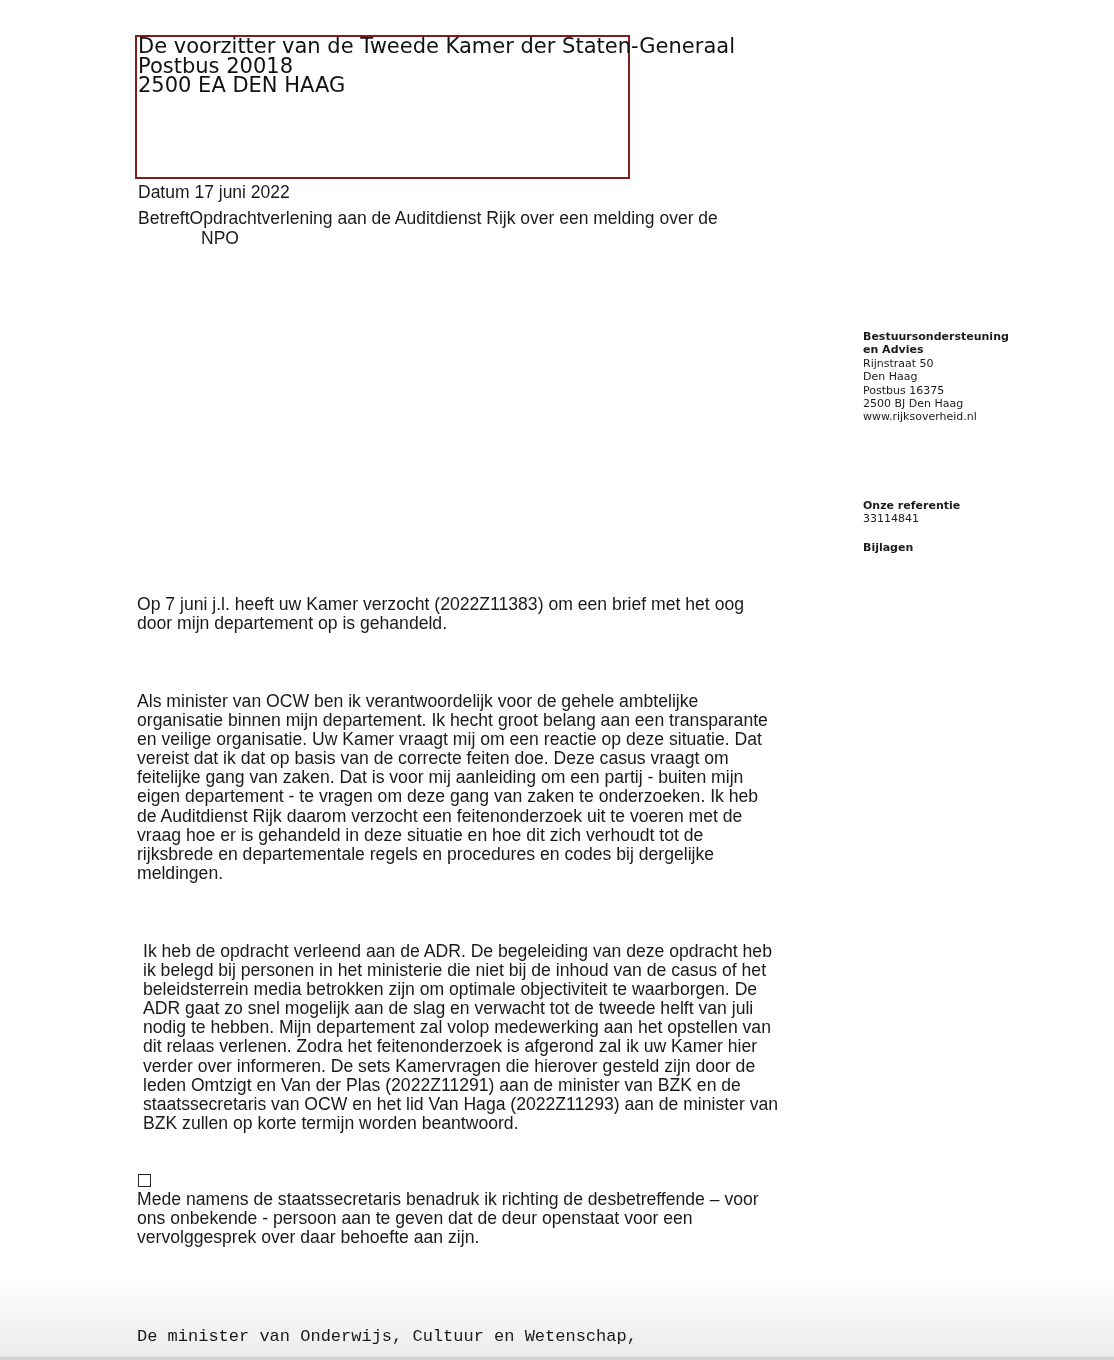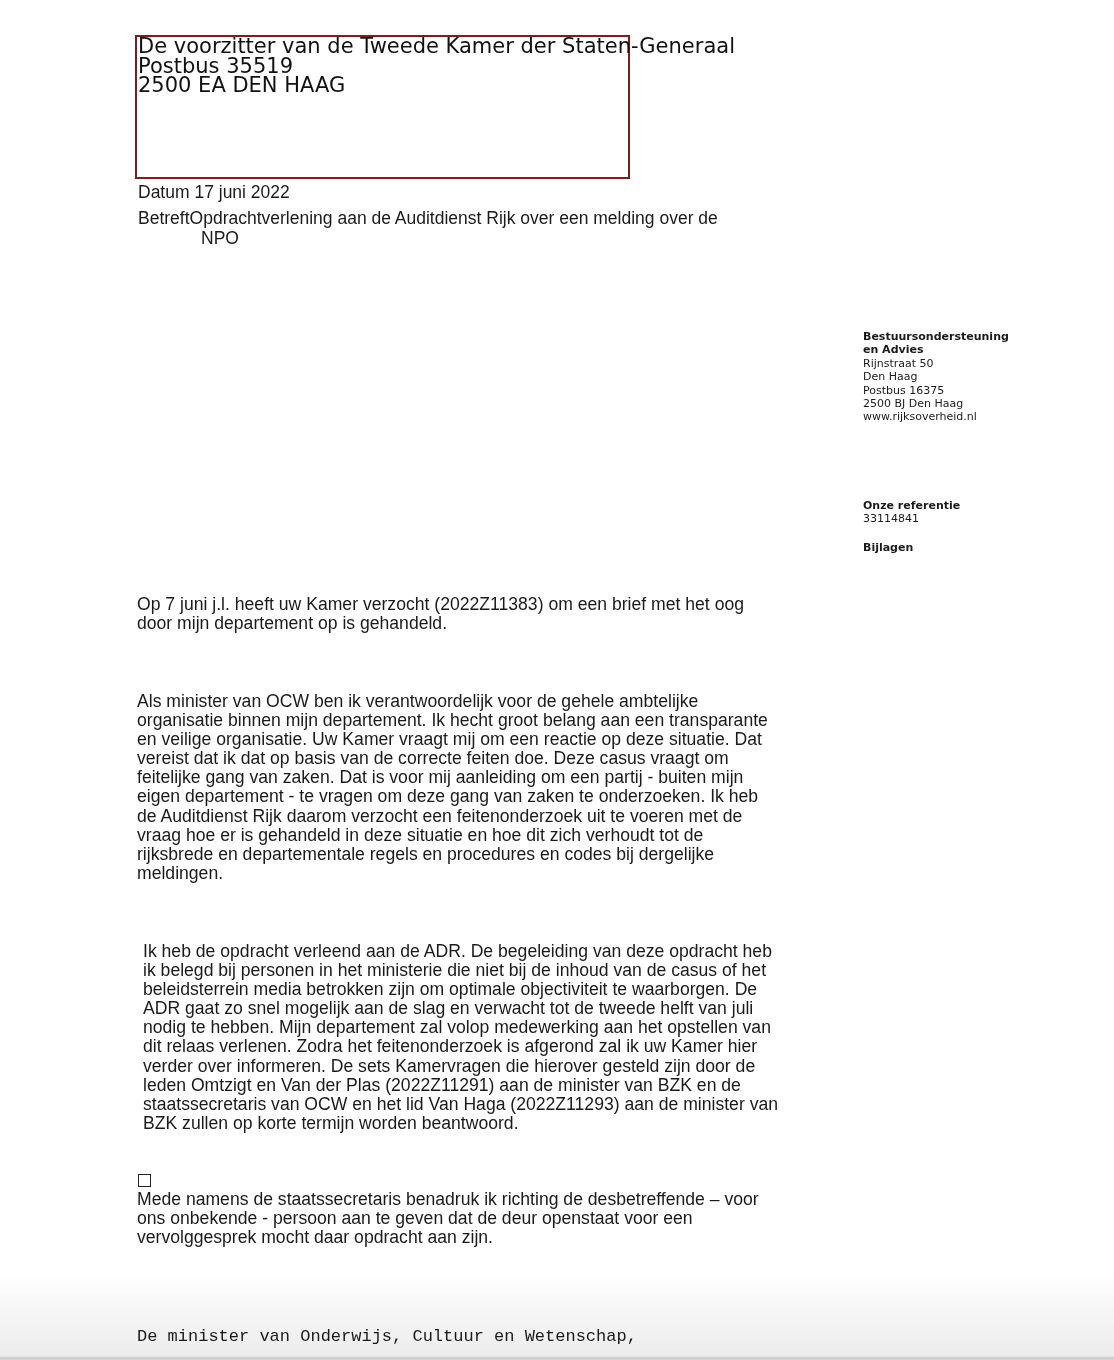--- a/index.html
+++ b/index.html
@@ -85,21 +85,21 @@
       line-height: 20px;
       color: #1a1a1a;
       white-space: nowrap;
     }
   </style>
 </head>
 <body>
 
 <div class="address-box">
   <div>De voorzitter van de Tweede Kamer der Staten-Generaal</div>
-  <div>Postbus 35519</div>
+  <div>Postbus 20018</div>
   <div>2500 EA  DEN HAAG</div>
 </div>
 
 <div class="meta meta-datum">
   <span>Datum</span>
   <span>17 juni 2022</span>
 </div>
 
 <div class="meta meta-betreft">
   <div>
@@ -156,16 +156,16 @@
   <div class="line">leden Omtzigt en Van der Plas (2022Z11291) aan de minister van BZK en de</div>
   <div class="line">staatssecretaris van OCW en het lid Van Haga (2022Z11293) aan de minister van</div>
   <div class="line">BZK zullen op korte termijn worden beantwoord.</div>
 </div>
 
 <div class="checkbox-glyph"></div>
 
 <div class="body-text p4">
   <div class="line">Mede namens de staatssecretaris  benadruk ik richting de desbetreffende – voor</div>
   <div class="line">ons onbekende - persoon aan te geven dat de deur openstaat voor een</div>
-  <div class="line">vervolggesprek mocht daar opdracht aan zijn.</div>
+  <div class="line">vervolggesprek over daar behoefte aan zijn.</div>
 </div>
 
 <div class="signature">De minister van Onderwijs, Cultuur en Wetenschap,</div>
 
 </body></html>

